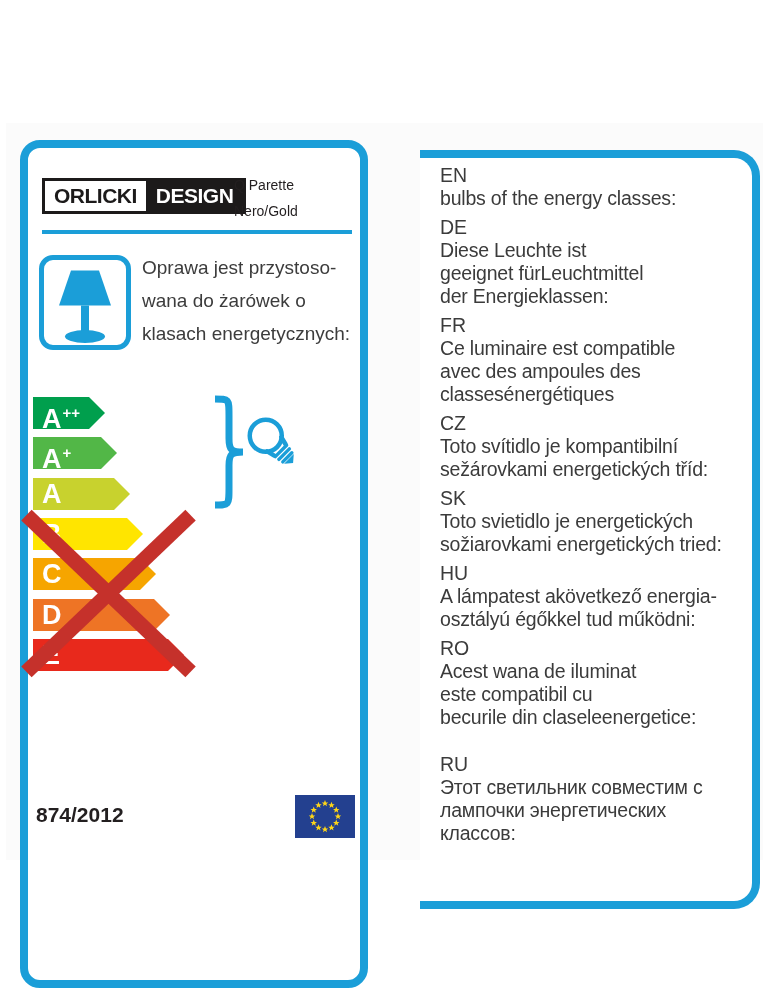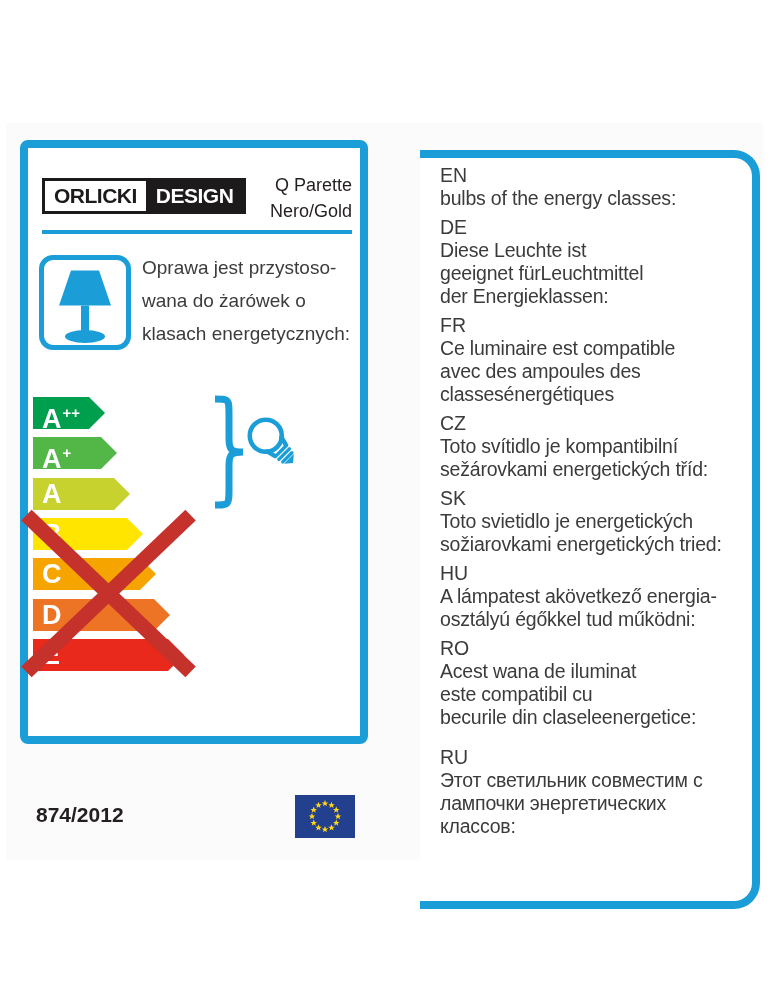--- a/index.html
+++ b/index.html
@@ -1,30 +1,30 @@
 <!DOCTYPE html>
 <html><head>
 <meta charset="utf-8">
 <style>
   html,body{margin:0;padding:0;background:#ffffff;}
   body{font-family:"Liberation Sans", sans-serif; color:#363636;}
   .stage{position:relative;width:774px;height:1000px;background:#ffffff;overflow:hidden;margin:0 auto;}
   .backdrop{position:absolute;left:6px;top:123px;width:757px;height:737px;background:#fbfbfb;}
 
   
-  .panel-left{position:absolute;left:20px;top:140px;width:348px;height:604px;box-sizing:border-box;
-    border:8px solid #1b9ed8;border-radius:8px;background:#ffffff;}
+  .panel-left{position:absolute;left:20px;top:140px;width:348px;height:848px;box-sizing:border-box;
+    border:8px solid #1b9ed8;border-radius:20px;background:#ffffff;}
   .logo{position:absolute;left:14px;top:30px;height:36px;display:flex;align-items:stretch;
     background:#1c1a1a;padding:3px;box-sizing:border-box;}
   .logo-orlicki{background:#ffffff;color:#1c1a1a;font-weight:bold;font-size:21px;line-height:30px;
     padding:0 9px;letter-spacing:-0.5px;}
   .logo-design{background:#1c1a1a;color:#ffffff;font-weight:bold;font-size:21px;line-height:30px;
     padding:0 10px;letter-spacing:-0.5px;}
-  .product{position:absolute;left:206px;top:24px;width:118px;text-align:right;
-    font-size:18px;line-height:26px;color:#231f20;}
+  .product{position:absolute;left:206px;top:24px;width:118px;text-align:left;
+    font-size:14px;line-height:26px;color:#231f20;}
   .divider{position:absolute;left:14px;top:82px;width:310px;height:4px;background:#1b9ed8;}
   .lamp-box{position:absolute;left:11px;top:107px;width:92px;height:95px;box-sizing:border-box;
     border:5px solid #1b9ed8;border-radius:14px;background:#fff;}
   .desc{position:absolute;left:114px;top:103px;width:220px;font-size:19px;line-height:33px;color:#3c3c3c;}
 
   .arrow{position:absolute;left:5px;height:32px;color:#ffffff;font-weight:bold;font-size:27px;
     line-height:32px;padding-left:9px;box-sizing:border-box;
     clip-path:polygon(0 0, calc(100% - 16px) 0, 100% 50%, calc(100% - 16px) 100%, 0 100%);}
   .arrow sup{font-size:15px;font-weight:bold;margin-left:1px;}
 
@@ -39,21 +39,21 @@
 
   .regulation{position:absolute;left:8px;top:655px;font-size:21px;font-weight:bold;color:#231f20;}
   .euflag{position:absolute;left:267px;top:647px;width:60px;height:43px;background:#23408f;}
 
   
   .panel-right{position:absolute;left:420px;top:150px;width:340px;height:759px;box-sizing:border-box;
     border:8px solid #1b9ed8;border-left:none;border-radius:0 26px 26px 0;background:#ffffff;
     padding:4px 14px 0 20px;}
   .lang-section{margin-top:6px;}
   .lang-section:first-child{margin-top:2px;}
-  .lang-section.last{margin-top:17px;}
+  .lang-section.last{margin-top:24px;}
   .lang-code{font-size:19.5px;line-height:23px;color:#3b3b3b;}
   .lang-line{font-size:19.5px;line-height:23px;color:#3b3b3b;letter-spacing:-0.2px;}
 </style>
 </head>
 <body>
 
 <div class="stage">
   <div class="backdrop"></div>
 
   <section class="panel-left" style="border-color: rgb(27, 158, 216);">

